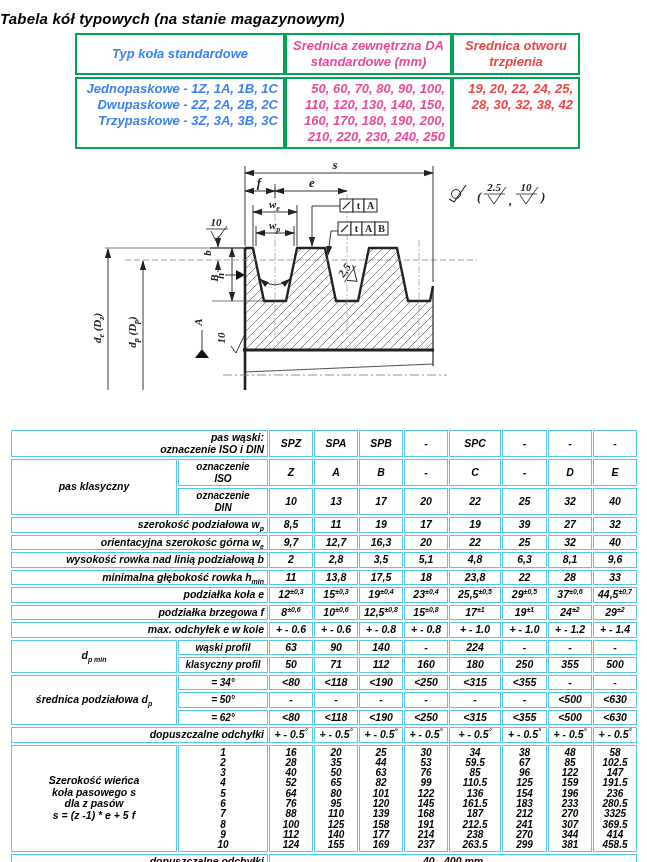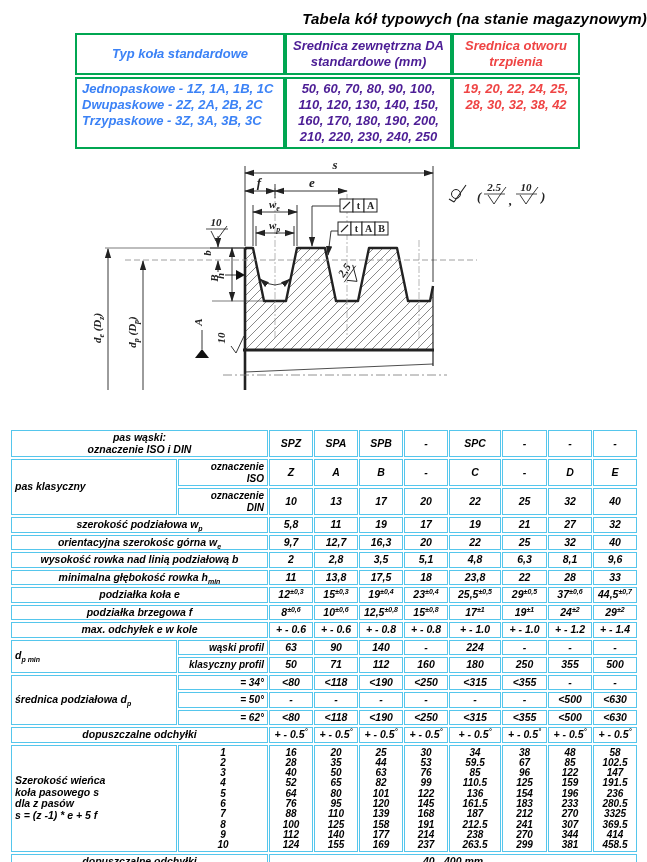--- a/index.html
+++ b/index.html
@@ -1,41 +1,41 @@
 <!DOCTYPE html>
 <html><head>
 <meta charset="utf-8">
 <style>
   html,body{margin:0;padding:0;background:#fff;}
   body{width:647px;height:862px;position:relative;font-family:"Liberation Sans",sans-serif;color:#000;overflow:hidden;}
-  .page-title{position:absolute;top:10px;left:0;width:647px;text-align:right;
+  .page-title{position:absolute;top:10px;left:0;width:647px;text-align:left;
     font:bold italic 15px "Liberation Sans",sans-serif;letter-spacing:0.2px;}
   
   table.stock{position:absolute;left:75px;top:31px;border-collapse:separate;border-spacing:0 2px;
     background:#fff;table-layout:fixed;}
   table.stock td{border:2.5px solid #00A651;padding:2px 5px;box-sizing:border-box;
     font:bold italic 13px "Liberation Sans",sans-serif;white-space:pre-line;line-height:16px;}
   table.stock td.h{text-align:center;vertical-align:middle;height:42px;}
-  table.stock td.b{vertical-align:top;height:72px;}
-  .c-orange{color:#3b82f6;margin-left:35px;} .c-blue{color:#4c1d95;} .c-red{color:#ef4444;}
+  table.stock td.b{vertical-align:top;height:72px;text-align:right;}
+  .c-orange{color:#3b82f6;margin-left:35px;} .c-blue{color:#ec4899;} .c-red{color:#ef4444;}
   td.b.c-blue,td.b.c-red{text-align:center;}
   
   .diagram{position:absolute;left:85px;top:150px;width:560px;height:274px;}
   .dimtxt{font:bold italic 13px "Liberation Serif","DejaVu Serif",serif;fill:#222;}
   .dimtxt2{font:bold italic 11px "Liberation Serif","DejaVu Serif",serif;fill:#222;}
   .frametxt{font:bold 10px "Liberation Serif","DejaVu Serif",serif;fill:#222;}
   
   table.spec{position:absolute;left:10px;top:428px;border-collapse:separate;border-spacing:1px 2px;
     table-layout:fixed;background:#fff;}
   table.spec td{border:1px solid #55C6EC;box-sizing:border-box;padding:1px 3px;
     font:bold italic 10.5px "Liberation Sans",sans-serif;line-height:11.5px;white-space:pre-line;
     color:#000;overflow:hidden;}
-  table.spec td.lbl{text-align:center;}
-  table.spec td.lblc{text-align:left;vertical-align:middle;}
-  table.spec td.sub{text-align:right;font-size:10px;vertical-align:middle;}
+  table.spec td.lbl{text-align:right;}
+  table.spec td.lblc{text-align:center;vertical-align:middle;}
+  table.spec td.sub{text-align:center;font-size:10px;vertical-align:middle;}
   table.spec td.val{text-align:center;vertical-align:middle;}
   table.spec td.mat{text-align:center;vertical-align:top;font-size:10px;line-height:10.3px;padding-top:2px;}
   table.spec sup{font-size:7px;line-height:0;} table.spec sub{font-size:7px;line-height:0;}
 </style>
 </head>
 <body>
 
 <div class="page-title">Tabela kół typowych (na stanie magazynowym)</div>
 
 <table class="stock">
@@ -236,26 +236,26 @@
         <td class="val">13</td>
         <td class="val">17</td>
         <td class="val">20</td>
         <td class="val">22</td>
         <td class="val">25</td>
         <td class="val">32</td>
         <td class="val">40</td>
       </tr>
       <tr>
         <td class="lbl" colspan="2">szerokość podziałowa w<sub>p</sub></td>
-        <td class="val">5,8</td>
+        <td class="val">8,5</td>
         <td class="val">11</td>
         <td class="val">19</td>
         <td class="val">17</td>
         <td class="val">19</td>
-        <td class="val">21</td>
+        <td class="val">39</td>
         <td class="val">27</td>
         <td class="val">32</td>
       </tr>
       <tr>
         <td class="lbl" colspan="2">orientacyjna szerokośc górna w<sub>e</sub></td>
         <td class="val">9,7</td>
         <td class="val">12,7</td>
         <td class="val">16,3</td>
         <td class="val">20</td>
         <td class="val">22</td>

